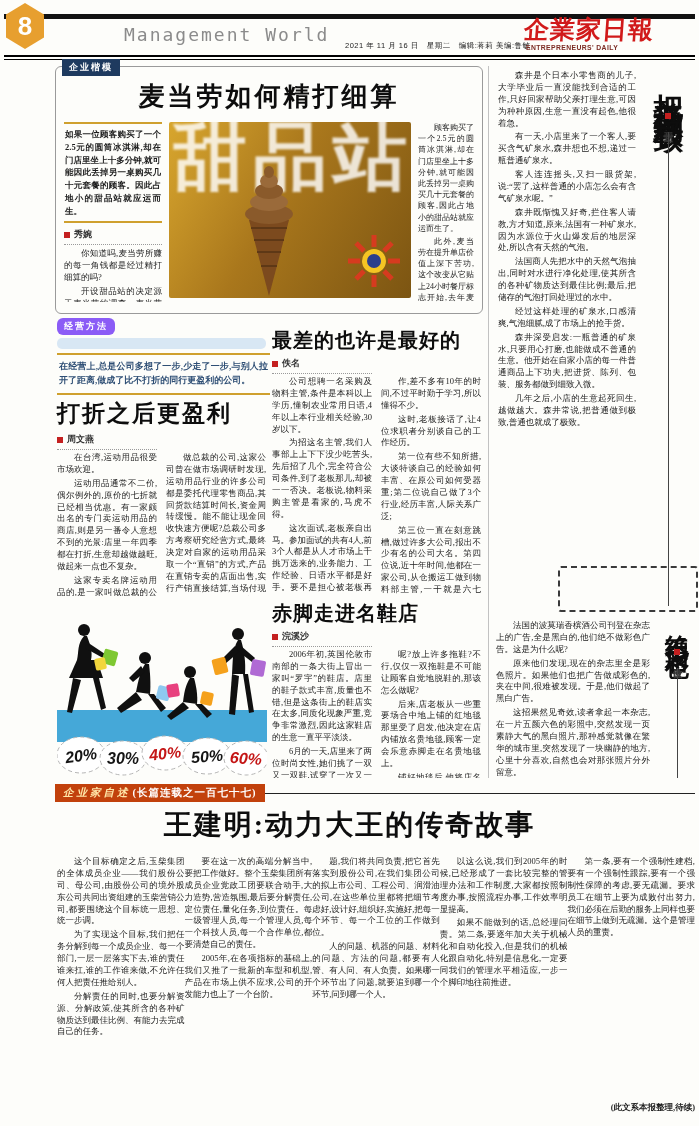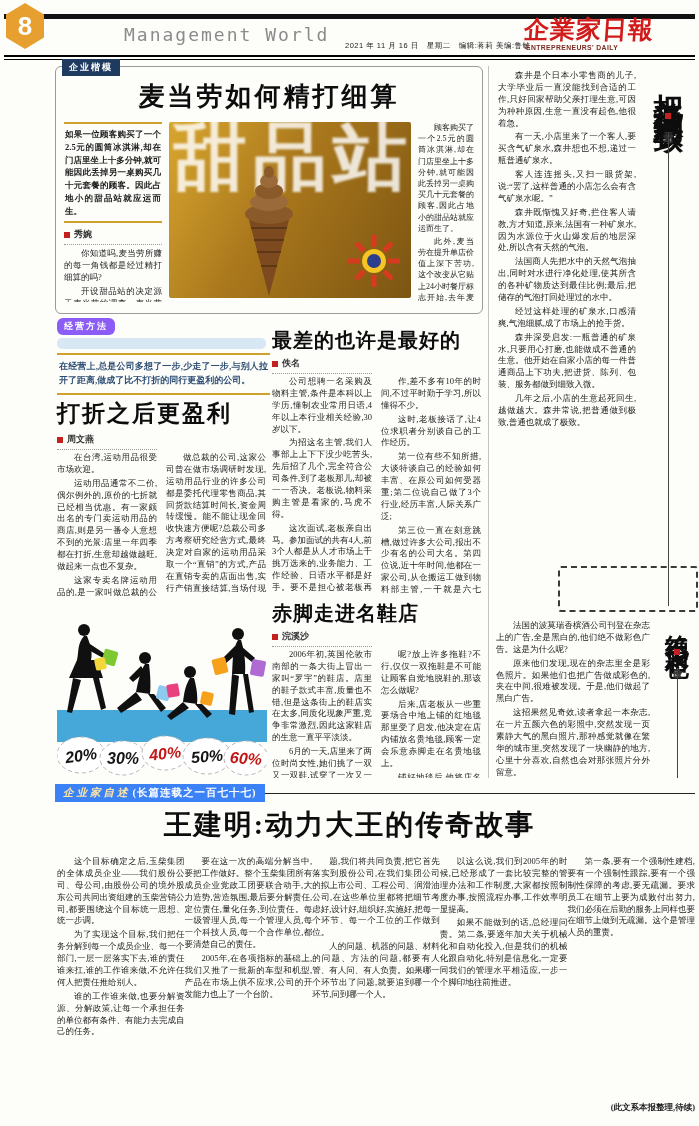--- a/index.html
+++ b/index.html
@@ -66,21 +66,21 @@
   .vtitle{writing-mode:vertical-rl;font-weight:900;color:#0d0d0d;letter-spacing:5px;}
   .vt-big{font-size:30px;}
   .vt-mid{font-size:24px;}
   .vauthor{writing-mode:vertical-rl;font:700 10px "Liberation Serif",serif;color:#333;margin-top:5px;}
   .vline{flex:1;border-left:1px solid #444;margin-top:8px;width:0;}
   .strip .sq{margin-top:8px;}
   .dashbox{position:absolute;left:558px;top:566px;width:136px;height:42px;border:2px dashed #3a3a3a;border-radius:3px;}
   .bw-text{position:absolute;left:496px;top:620px;width:154px;height:158px;overflow:hidden;}
   
   .ser-rule{position:absolute;left:248px;top:793px;width:447px;border-top:1.5px solid #222;}
-  .banner{position:absolute;left:55px;top:784px;background:#3b82f6;color:#fff;padding:2px 8px;
+  .banner{position:absolute;left:55px;top:784px;background:#c2410c;color:#fff;padding:2px 8px;
           font:700 10.5px "Liberation Serif",serif;letter-spacing:1px;white-space:nowrap;}
   .bscript{font-style:italic;color:#ffe6a8;margin-right:2px;letter-spacing:3px;}
   .ser-h{position:absolute;left:0;right:0;top:806px;text-align:center;font-size:28px;letter-spacing:2px;}
   .ser-cols{position:absolute;left:57px;top:856px;width:638px;height:258px;display:flex;}
   .scol{flex:1;overflow:hidden;display:flex;flex-direction:column;}
   .scol .colflow{flex:1;overflow:hidden;}
   .footnote{margin:2px 0 0;font:700 8.5px "Liberation Serif",serif;text-align:right;}
   h1,h2,h3{margin:0;font-family:"Liberation Serif",serif;}
 </style>
 </head>
@@ -299,21 +299,21 @@
   <div class="ser-rule"></div>
   <div class="banner">
     <span class="bscript">企业家自述</span><span>(长篇连载之一百七十七)</span>
   </div>
   <h2 class="ser-h h2">王建明:动力大王的传奇故事</h2>
   <div class="ser-cols">
     <div class="scol">
         <div class="colflow">
           <p class="para">这个目标确定之后,玉柴集团的全体成员企业——我们股份公司、母公司,由股份公司的境外股东公司共同出资组建的玉柴营销公司,都要围绕这个目标统一思想、统一步调。</p>
           <p class="para">为了实现这个目标,我们把任务分解到每一个成员企业、每一个部门,一层一层落实下去,谁的责任谁来扛,谁的工作谁来做,不允许任何人把责任推给别人。</p>
-          <p class="para">谁的工作谁来做,也要分解资源、分解政策,让每一个承担任务的单位都有条件、有能力去完成自己的任务。</p>
+          <p class="para">分解责任的同时,也要分解资源、分解政策,使其所含的各种矿物质达到最佳比例、有能力去完成自己的任务。</p>
         </div>
       </div>
     <div class="scol">
         <div class="colflow">
           <p class="para">要在这一次的高端分解当中,要把工作做好。整个玉柴集团所有成员企业党政工团要联合动手,大力造势,营造氛围,最后要分解责任,定位责任,量化任务,到位责任。每一级管理人员,每一个管理人员,每一个科技人员,每一个合作单位,都要清楚自己的责任。</p>
           <p class="para">2005年,在各项指标的基础上,我们又推了一批新的车型和机型,产品在市场上供不应求,公司的开发能力也上了一个台阶。</p>
         </div>
       </div>
     <div class="scol">
         <div class="colflow">

